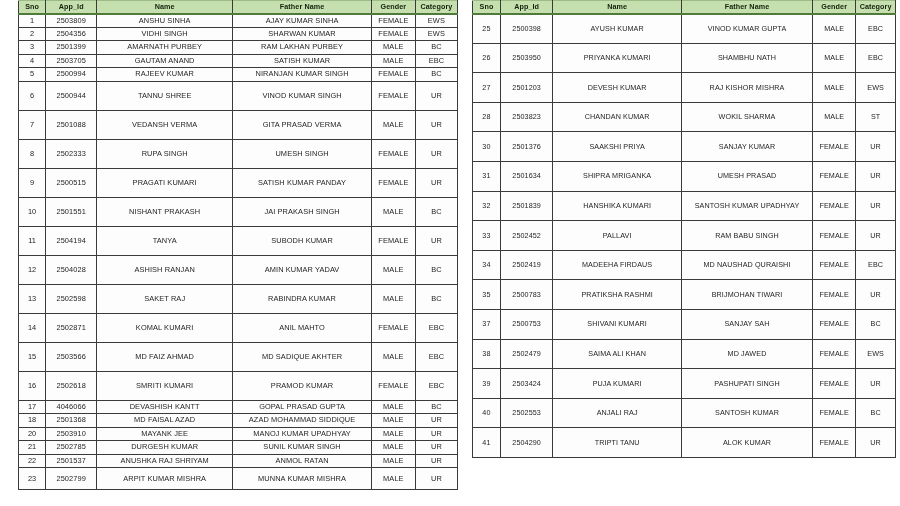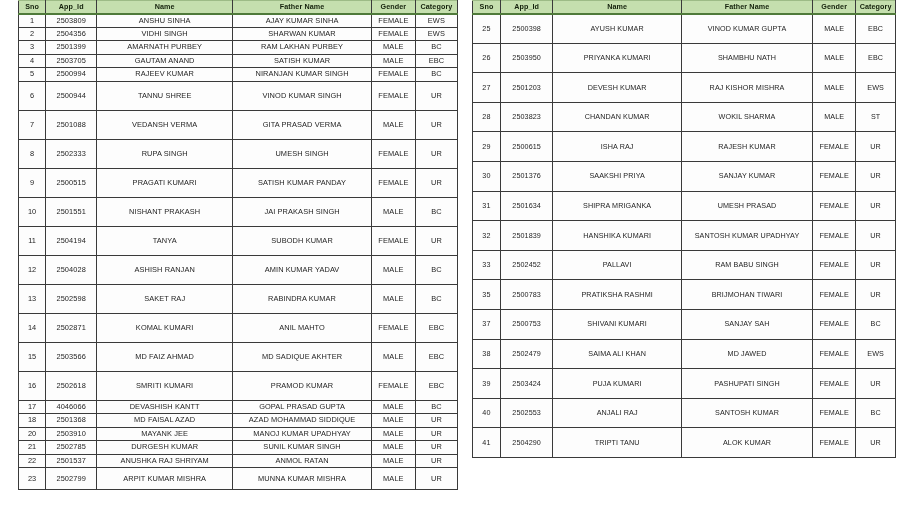--- a/index.html
+++ b/index.html
@@ -322,28 +322,20 @@
           </tr>
           <tr class="r-tall">
             <td class="c-sno">28</td>
             <td class="c-app">2503823</td>
             <td class="c-name">CHANDAN  KUMAR</td>
             <td class="c-father">WOKIL SHARMA</td>
             <td class="c-gender">MALE</td>
             <td class="c-cat">ST</td>
           </tr>
           <tr class="r-tall">
-            <td class="c-sno">29</td>
-            <td class="c-app">2500615</td>
-            <td class="c-name">ISHA  RAJ</td>
-            <td class="c-father">RAJESH KUMAR</td>
-            <td class="c-gender">FEMALE</td>
-            <td class="c-cat">UR</td>
-          </tr>
-          <tr class="r-tall">
             <td class="c-sno">30</td>
             <td class="c-app">2501376</td>
             <td class="c-name">SAAKSHI  PRIYA</td>
             <td class="c-father">SANJAY KUMAR</td>
             <td class="c-gender">FEMALE</td>
             <td class="c-cat">UR</td>
           </tr>
           <tr class="r-tall">
             <td class="c-sno">31</td>
             <td class="c-app">2501634</td>
@@ -362,20 +354,28 @@
           </tr>
           <tr class="r-tall">
             <td class="c-sno">33</td>
             <td class="c-app">2502452</td>
             <td class="c-name">PALLAVI</td>
             <td class="c-father">RAM BABU SINGH</td>
             <td class="c-gender">FEMALE</td>
             <td class="c-cat">UR</td>
           </tr>
           <tr class="r-tall">
+            <td class="c-sno">34</td>
+            <td class="c-app">2502419</td>
+            <td class="c-name">MADEEHA  FIRDAUS</td>
+            <td class="c-father">MD NAUSHAD QURAISHI</td>
+            <td class="c-gender">FEMALE</td>
+            <td class="c-cat">EBC</td>
+          </tr>
+          <tr class="r-tall">
             <td class="c-sno">35</td>
             <td class="c-app">2500783</td>
             <td class="c-name">PRATIKSHA RASHMI</td>
             <td class="c-father">BRIJMOHAN TIWARI</td>
             <td class="c-gender">FEMALE</td>
             <td class="c-cat">UR</td>
           </tr>
           <tr class="r-tall">
             <td class="c-sno">37</td>
             <td class="c-app">2500753</td>

